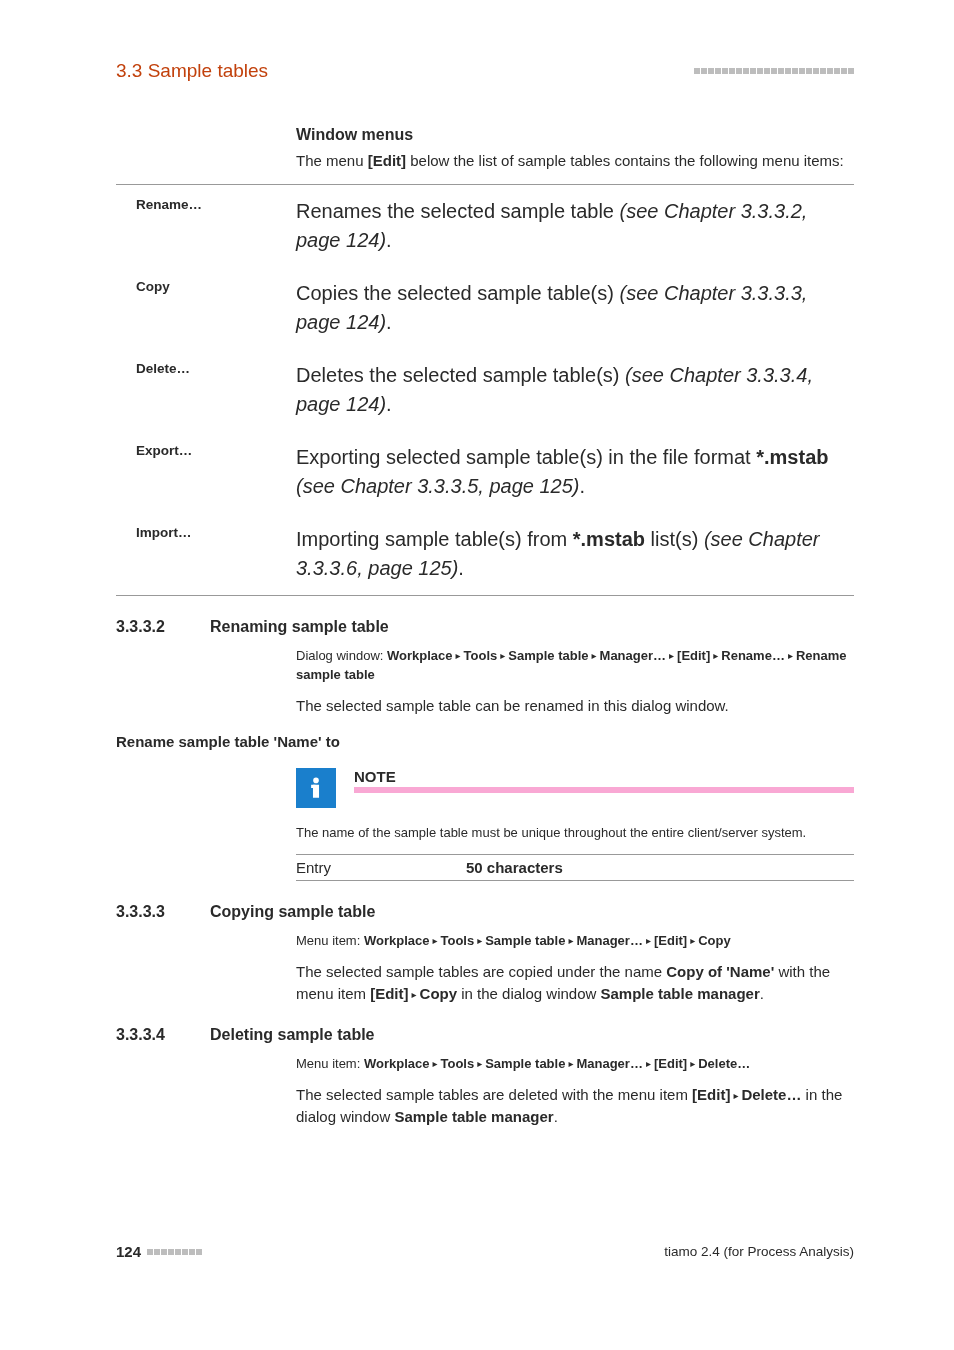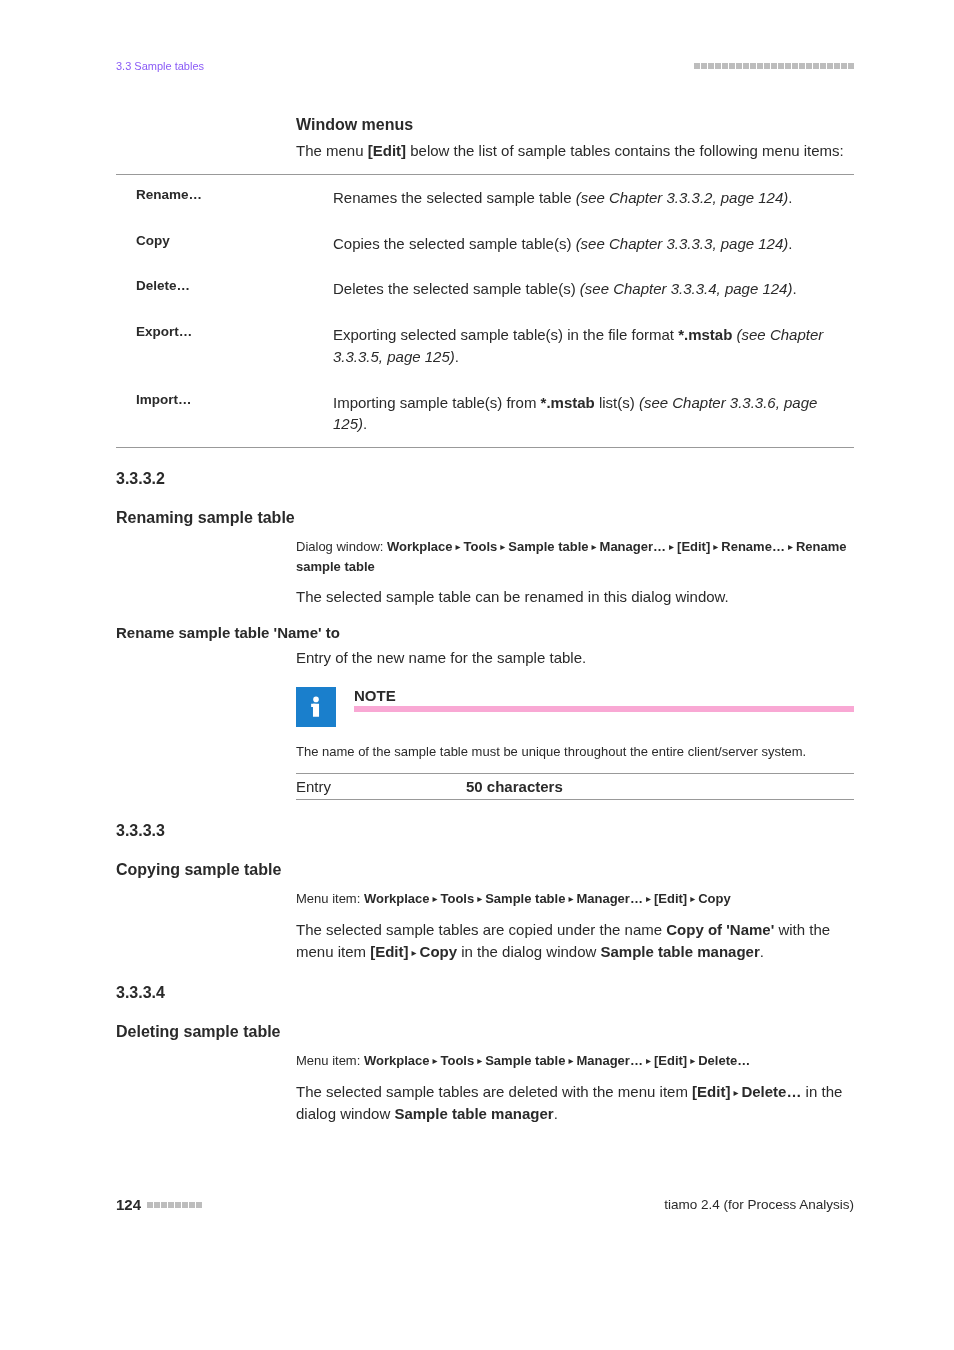--- a/index.html
+++ b/index.html
@@ -13,22 +13,22 @@
     width: 954px;
   }
   .page {
     padding: 60px 100px 40px 116px;
   }
   .running-head {
     display: flex;
     justify-content: space-between;
     align-items: center;
     margin-bottom: 44px;
-    font-size: 11px;
-    color: #8b5cf6;
+    font-size: 19px;
+    color: #c2410c;
   }
   .dashes {
     display: flex;
     gap: 1px;
   }
   .dashes span {
     display: inline-block;
     width: 6px;
     height: 6px;
     background: #bdbdbd;
@@ -53,32 +53,30 @@
     padding: 12px 0;
   }
   .menu-label {
     width: 180px;
     padding-left: 20px;
     font-weight: 700;
     font-size: 13.5px;
   }
   .menu-desc {
     flex: 1;
-    font-size: 15px;
+    font-size: 20px;
     line-height: 1.45;
-    margin-left: 37px;
   }
   .menu-desc em, .italic { font-style: italic; }
   .sec-head {
     display: flex;
-    gap: 21px;
+    gap: 28px;
     font-weight: 700;
     font-size: 16px;
     margin: 22px 0 10px 0;
-    flex-direction: column;
   }
   .sec-num { min-width: 66px; }
   .path {
     font-size: 13px;
     margin: 0 0 10px 0;
     line-height: 1.5;
   }
   .subhead {
     font-weight: 700;
     font-size: 15px;
@@ -121,21 +119,21 @@
     padding: 4px 0;
     display: flex;
     font-size: 15px;
   }
   .entry-line .lab { width: 170px; }
   .entry-line .val { font-weight: 700; }
   .footer {
     display: flex;
     justify-content: space-between;
     align-items: center;
-    margin-top: 72px;
+    margin-top: 116px;
     font-size: 13.5px;
   }
   .footer .pn { font-weight: 700; font-size: 15px; display:flex; align-items:center; gap:6px;}
   .footer .dashes span { width:6px; height:6px; }
   .b { font-weight: 700; }
   .tri::before { content: "▸"; font-size: 10px; vertical-align: 1px; padding: 0 3px; }
 </style>
 </head>
 <body>
 
@@ -214,21 +212,20 @@
     <span>Renaming sample table</span>
   </div>
   <div class="content-col">
     <p class="path">
       <span>Dialog window: </span><span class="b">Workplace</span><span class="tri"></span><span class="b">Tools</span><span class="tri"></span><span class="b">Sample table</span><span class="tri"></span><span class="b">Manager…</span><span class="tri"></span><span class="b">[Edit]</span><span class="tri"></span><span class="b">Rename…</span><span class="tri"></span><span class="b">Rename sample table</span>
     </p>
     <p class="p">The selected sample table can be renamed in this dialog window.</p>
   </div>
   <div class="subhead">Rename sample table 'Name' to</div>
   <div class="content-col">
-    <p class="p">Entry of the new name for the sample table.</p>
 
     <div class="note-block">
       <div class="note-top">
         <div class="note-icon">
           <svg viewBox="0 0 24 24">
               <circle cx="12" cy="5" r="2.6" fill="#fff"></circle>
               <rect x="9.2" y="9" width="5.6" height="12" fill="#fff"></rect>
               <rect x="7.5" y="9" width="4" height="3" fill="#fff"></rect>
             </svg>
         </div>

